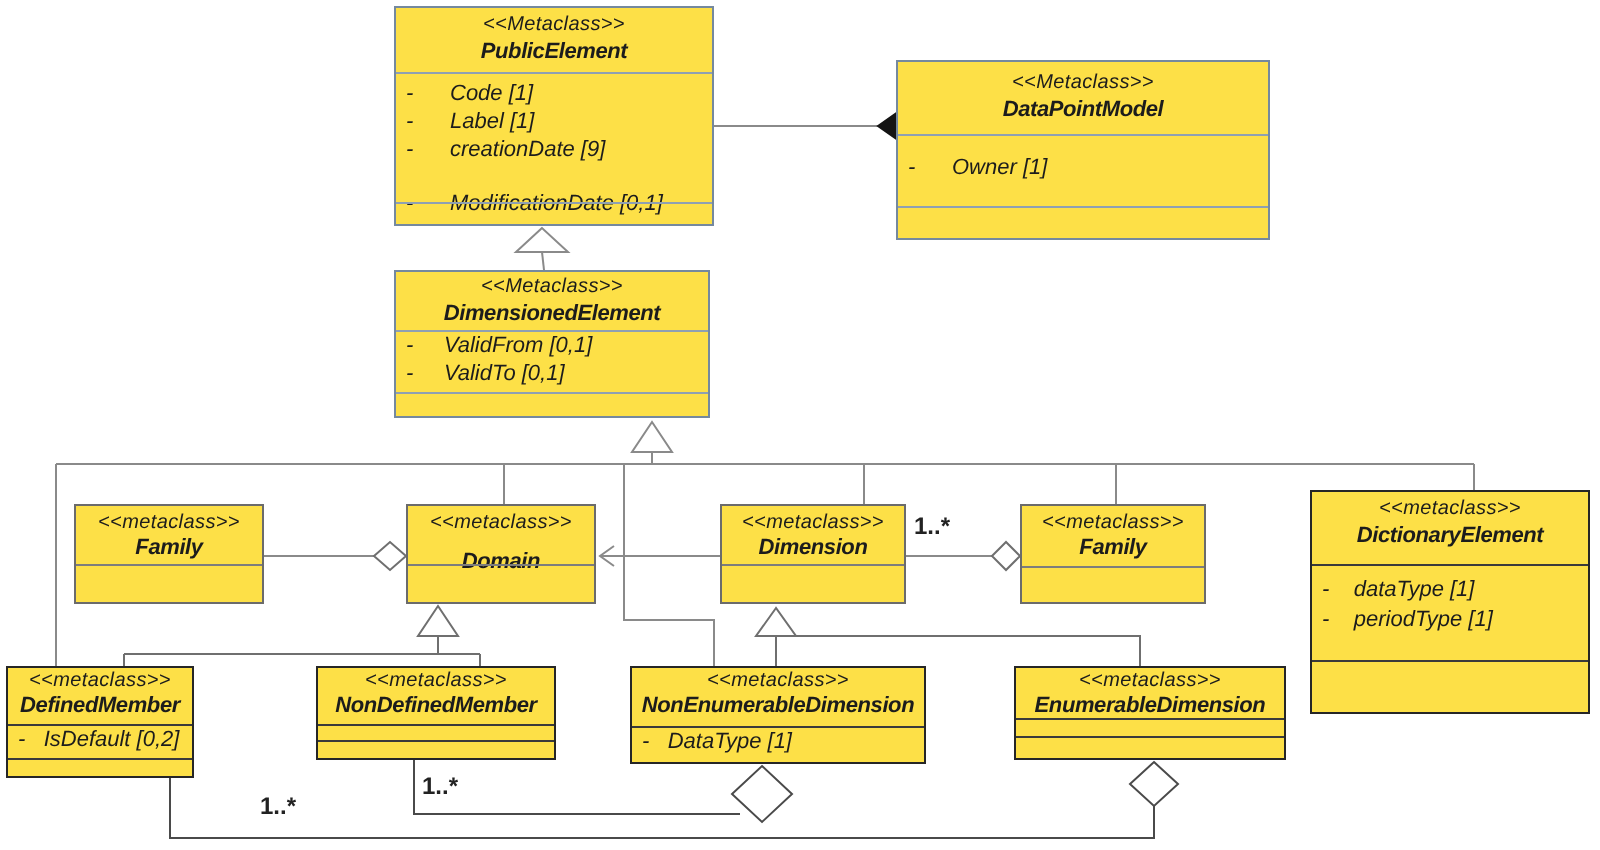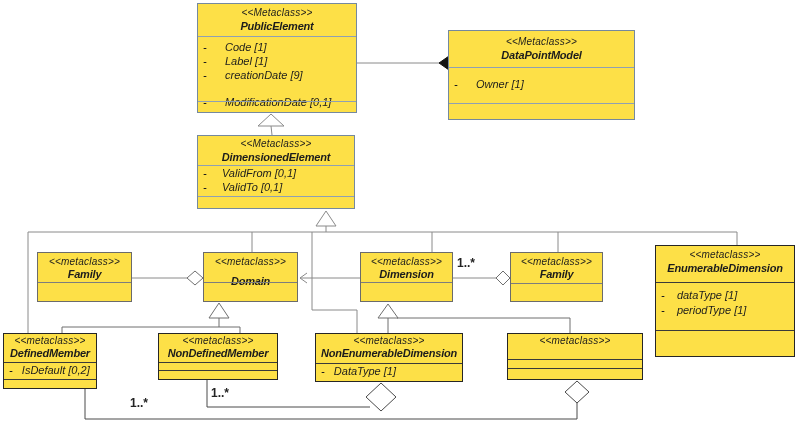--- a/index.html
+++ b/index.html
@@ -125,21 +125,21 @@
   </div>
 
   <div class="box c-gray" style="left:510px;top:252px;width:93px;height:50px;">
     <div class="stereo" style="top:3px;">&lt;&lt;metaclass&gt;&gt;</div>
     <div class="cname" style="top:15px;">Family</div>
     <i class="sep" style="top:30px;"></i>
   </div>
 
   <div class="box c-dark" style="left:655px;top:245px;width:140px;height:112px;">
     <div class="stereo" style="top:3px;">&lt;&lt;metaclass&gt;&gt;</div>
-    <div class="cname" style="top:16px;">EnumerableDimension</div>
+    <div class="cname" style="top:16px;">DictionaryElement</div>
     <i class="sep" style="top:36px;"></i>
     <div class="attr" style="top:43px;">-    dataType [1]</div>
     <div class="attr" style="top:58px;">-    periodType [1]</div>
     <i class="sep" style="top:84px;"></i>
   </div>
 
   <div class="box c-dark" style="left:3px;top:333px;width:94px;height:56px;">
     <div class="stereo" style="top:1px;">&lt;&lt;metaclass&gt;&gt;</div>
     <div class="cname" style="top:13px;">DefinedMember</div>
     <i class="sep" style="top:28px;"></i>
@@ -156,20 +156,21 @@
 
   <div class="box c-dark" style="left:315px;top:333px;width:148px;height:49px;">
     <div class="stereo" style="top:1px;">&lt;&lt;metaclass&gt;&gt;</div>
     <div class="cname" style="top:13px;">NonEnumerableDimension</div>
     <i class="sep" style="top:29px;"></i>
     <div class="attr" style="top:31px;">-   DataType [1]</div>
   </div>
 
   <div class="box c-dark" style="left:507px;top:333px;width:136px;height:47px;">
     <div class="stereo" style="top:1px;">&lt;&lt;metaclass&gt;&gt;</div>
+    <div class="cname" style="top:13px;">EnumerableDimension</div>
     <i class="sep" style="top:25px;"></i>
     <i class="sep" style="top:34px;"></i>
   </div>
 
   <div class="mult" style="left:457px;top:256px;">1..*</div>
   <div class="mult" style="left:130px;top:396px;">1..*</div>
   <div class="mult" style="left:211px;top:386px;">1..*</div>
 
 </div>
 

